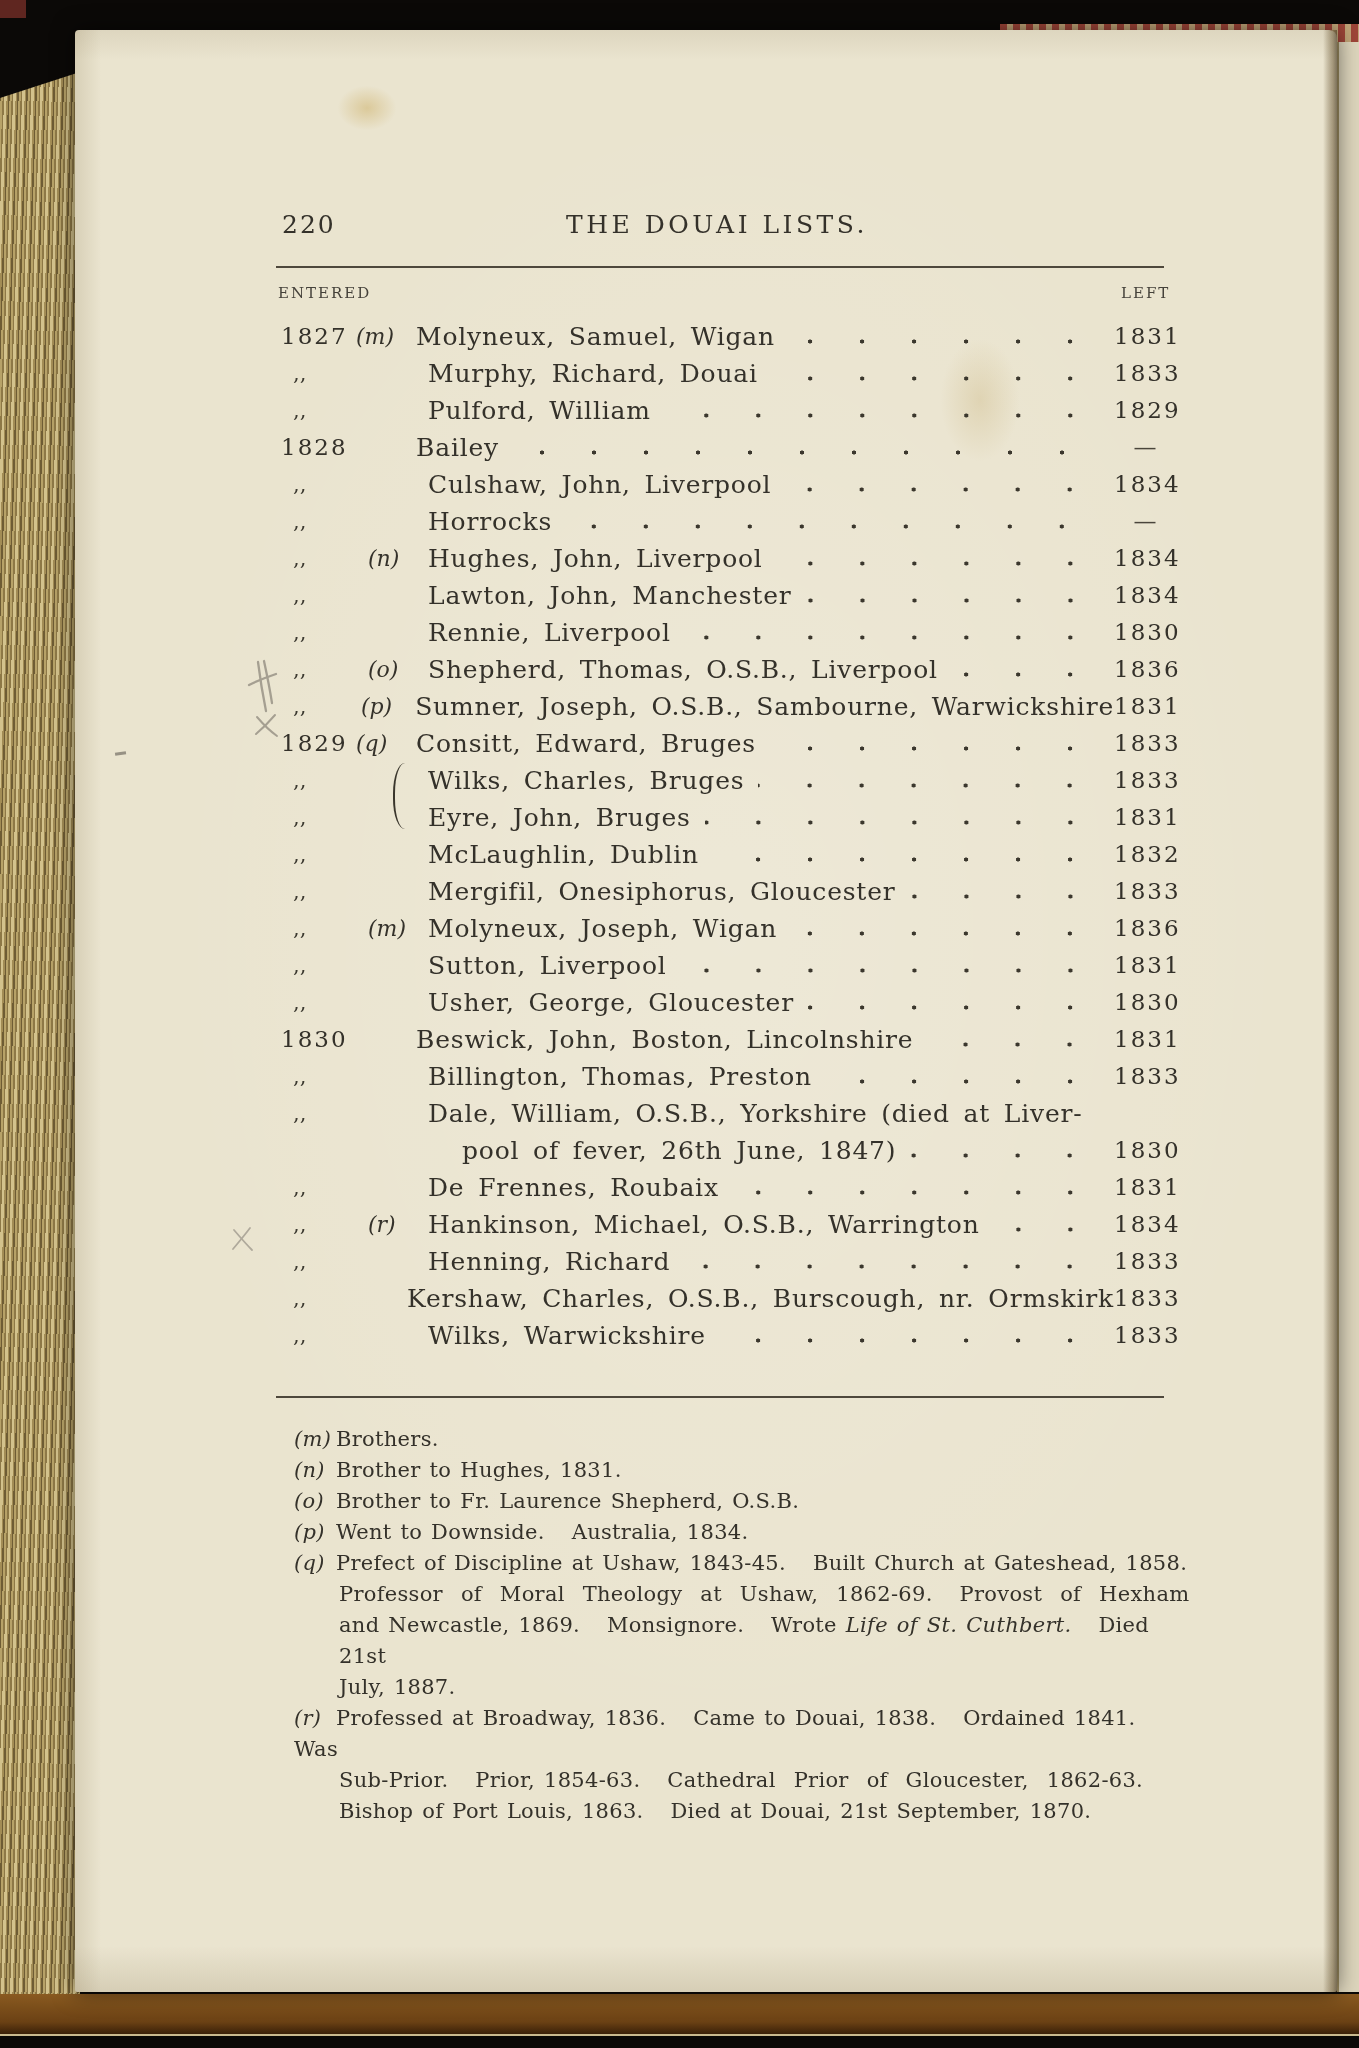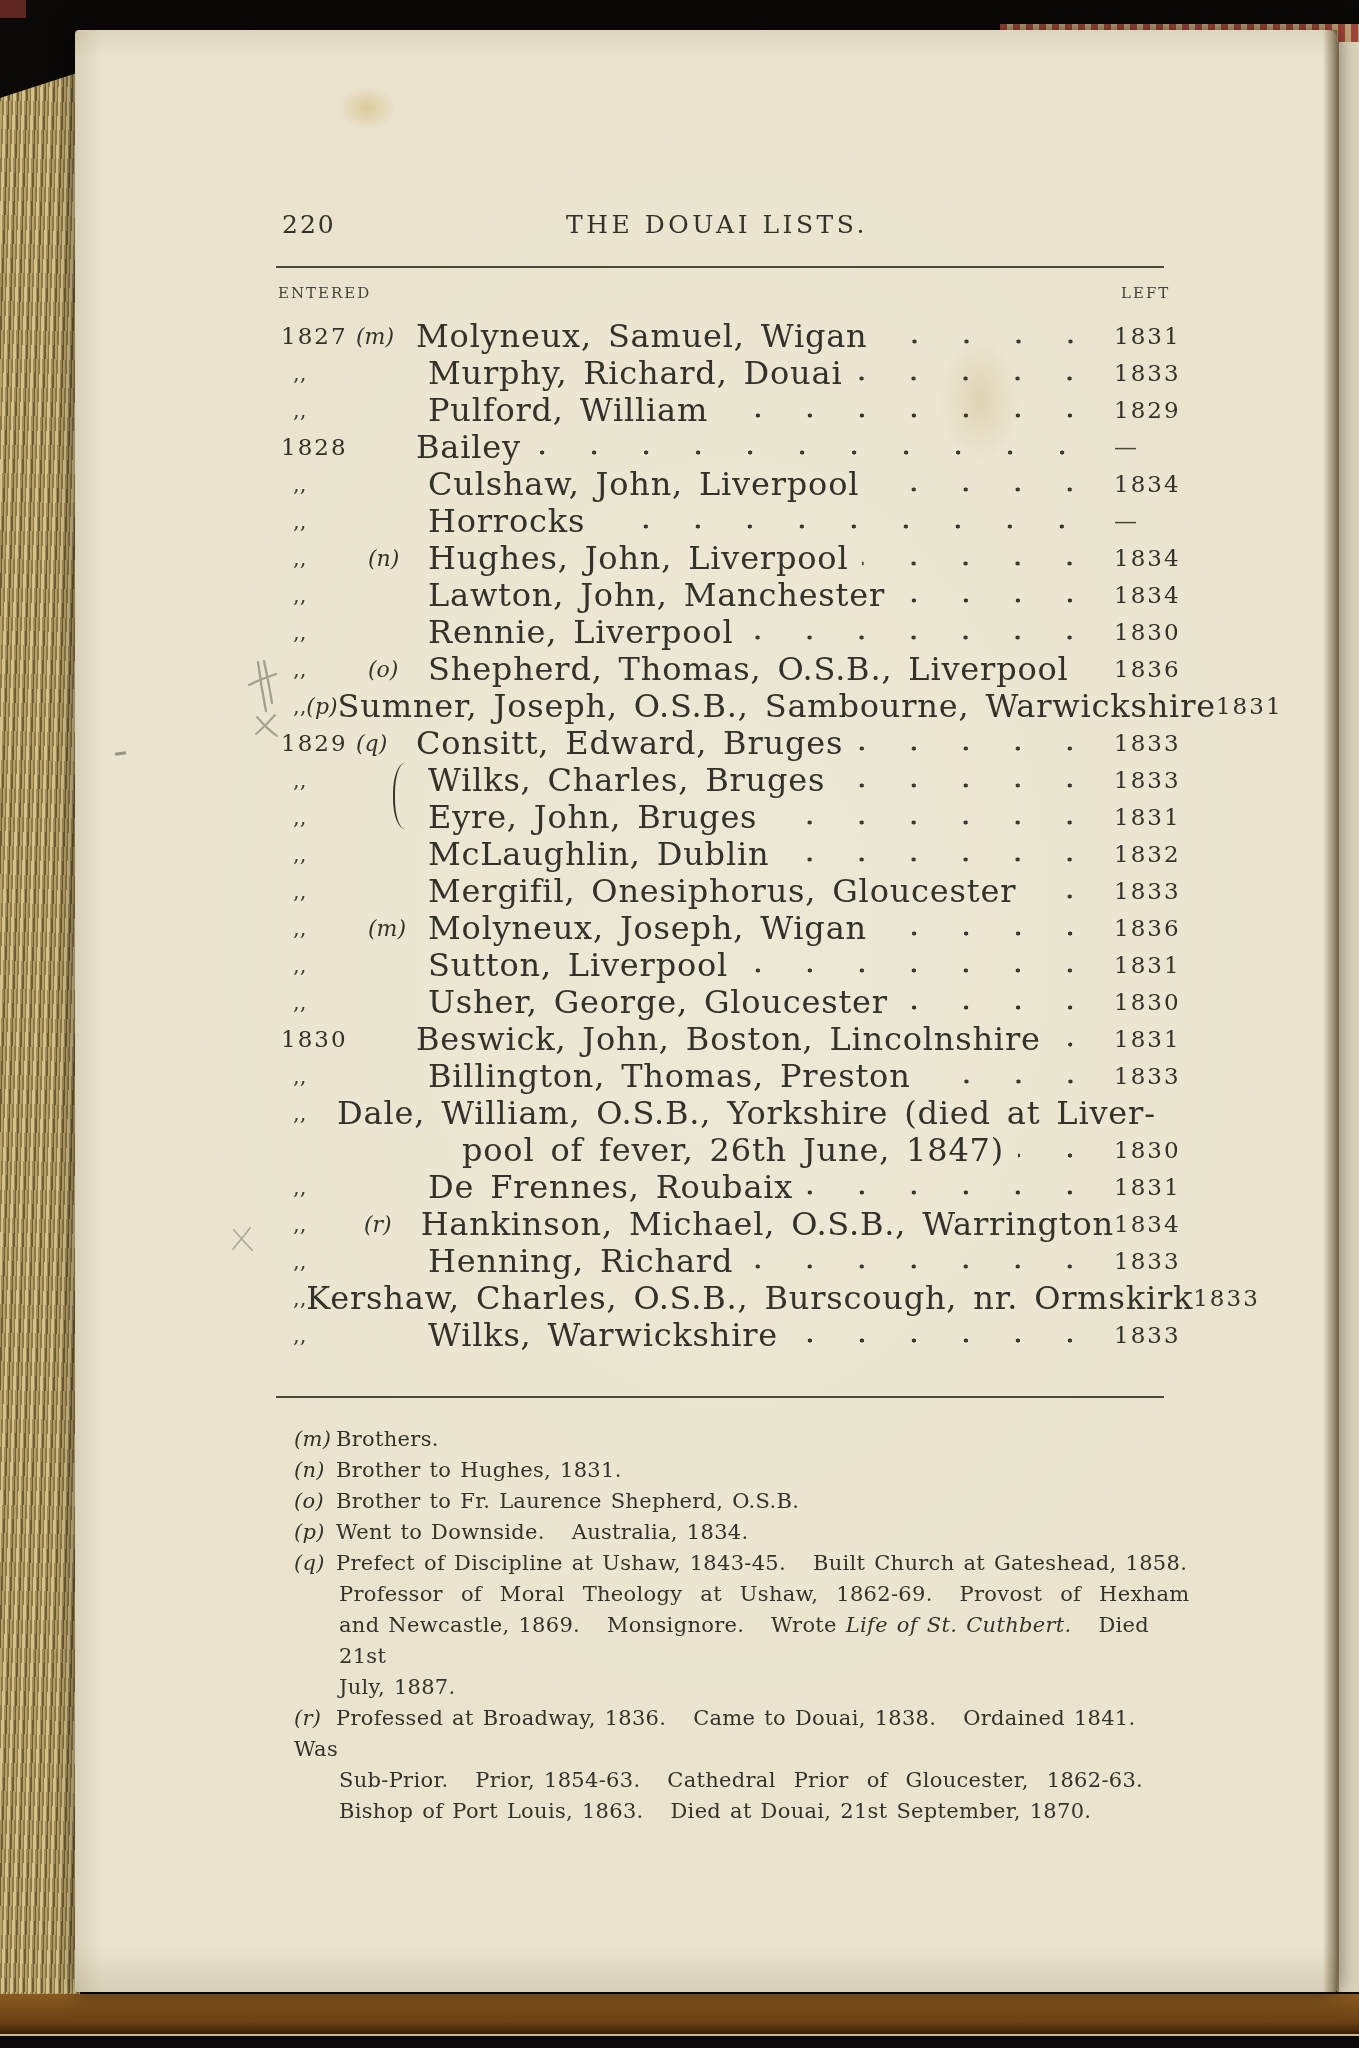--- a/index.html
+++ b/index.html
@@ -40,28 +40,28 @@
   .rule{position:absolute;left:201px;width:888px;height:2px;background:#4e483c;}
   .rule1{top:236px;} .rule2{top:1366px;}
   .colhead{position:absolute;top:254px;font-size:15px;letter-spacing:2px;color:#45413a;}
   .entered-head{left:203px;} .left-head{left:1046px;}
   
   .rows{position:absolute;left:206px;top:288px;width:895px;}
   .row{display:flex;height:37px;line-height:37px;white-space:nowrap;}
   .cell-entered{width:75px;font-size:23px;letter-spacing:2px;}
   .cell-entered.ditto{font-size:21px;letter-spacing:0;padding-left:12px;color:#3b382f;}
   .cell-note{width:60px;font-style:italic;font-size:22px;}
-  .cell-name{font-size:32px;letter-spacing:.8px;word-spacing:5px;}
+  .cell-name{font-size:25px;letter-spacing:.8px;word-spacing:5px;}
   .cell-name.indent{padding-left:46px;}
   .leader{flex:1;position:relative;}
   .leader::after{content:"";position:absolute;left:14px;right:18px;bottom:11px;height:5px;
     background-image:radial-gradient(circle,#3b372d 1.8px,rgba(0,0,0,0) 2.3px);
     background-size:52px 5px;background-repeat:repeat-x;background-position:right center;}
   .leader.hidden::after{display:none;}
-  .cell-left{width:62px;font-size:23px;letter-spacing:2px;}
+  .cell-left{width:62px;font-size:23px;letter-spacing:2px;text-align:center;}
   .cell-left.dash{letter-spacing:0;padding-left:8px;color:#4a453b;}
   
   .eyre-brace{position:absolute;left:318px;top:733px;width:13px;height:66px;
     border-left:2.4px solid #3a362c;border-radius:12px 0 0 12px / 30px 0 0 30px;}
   
   .footnotes{position:absolute;left:219px;top:1394px;width:900px;font-size:21px;line-height:31px;}
   .fn-line{white-space:pre-wrap;letter-spacing:.3px;word-spacing:2px;}
   .fn-line.cont{padding-left:45px;}
   .fn-label{display:inline-block;width:42px;font-style:italic;}
   

